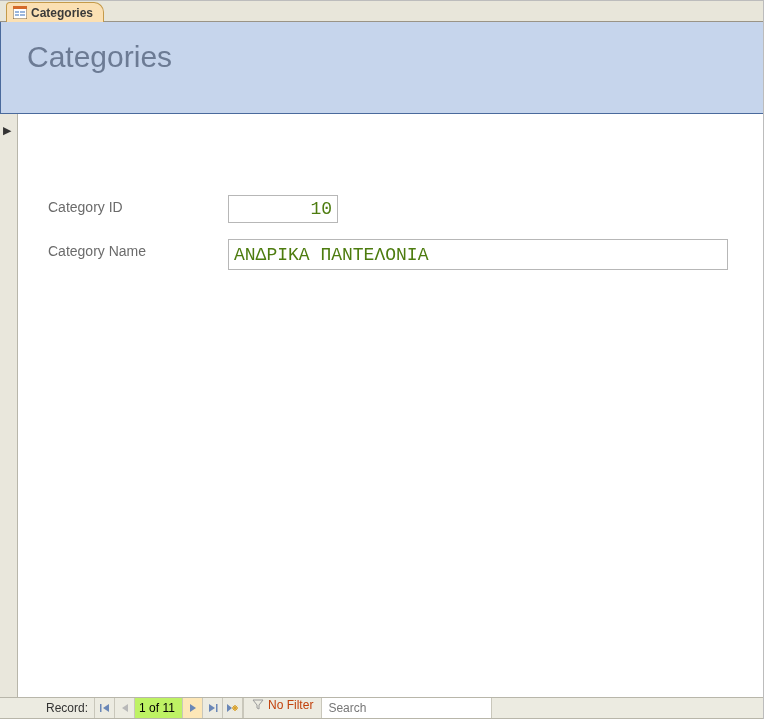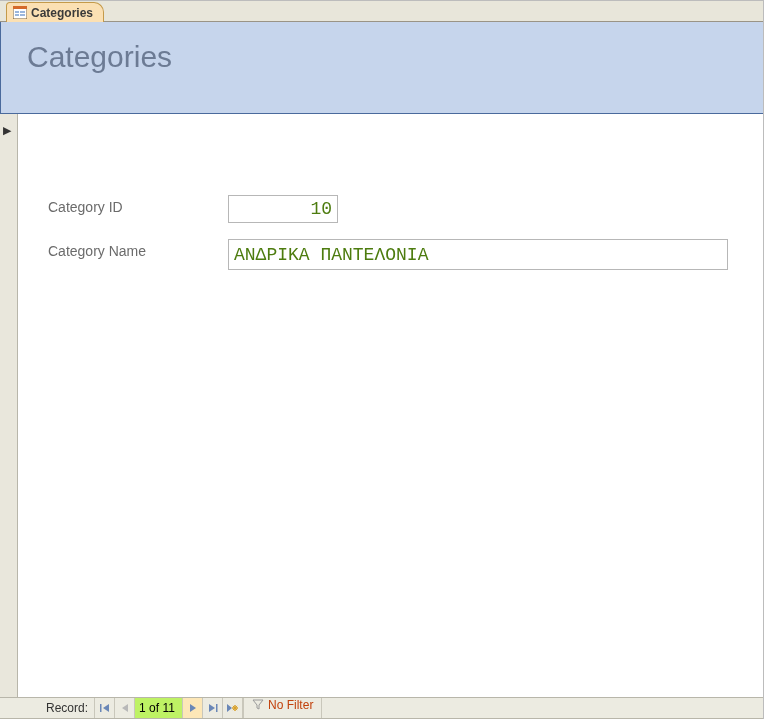--- a/index.html
+++ b/index.html
@@ -251,13 +251,14 @@
       </svg>
   </div>
   <div class="filterbox">
     <span>
       <svg width="12" height="12" viewBox="0 0 12 12">
           <polygon points="1,2 11,2 7,7 7,11 5,10 5,7" fill="none" stroke="#9a9a9a" stroke-width="1"></polygon>
         </svg>
     </span>
     <span>No Filter</span>
   </div>
+  <input type="text" class="searchbox" value="Search" style="">
 </div>
 
 </body></html>

